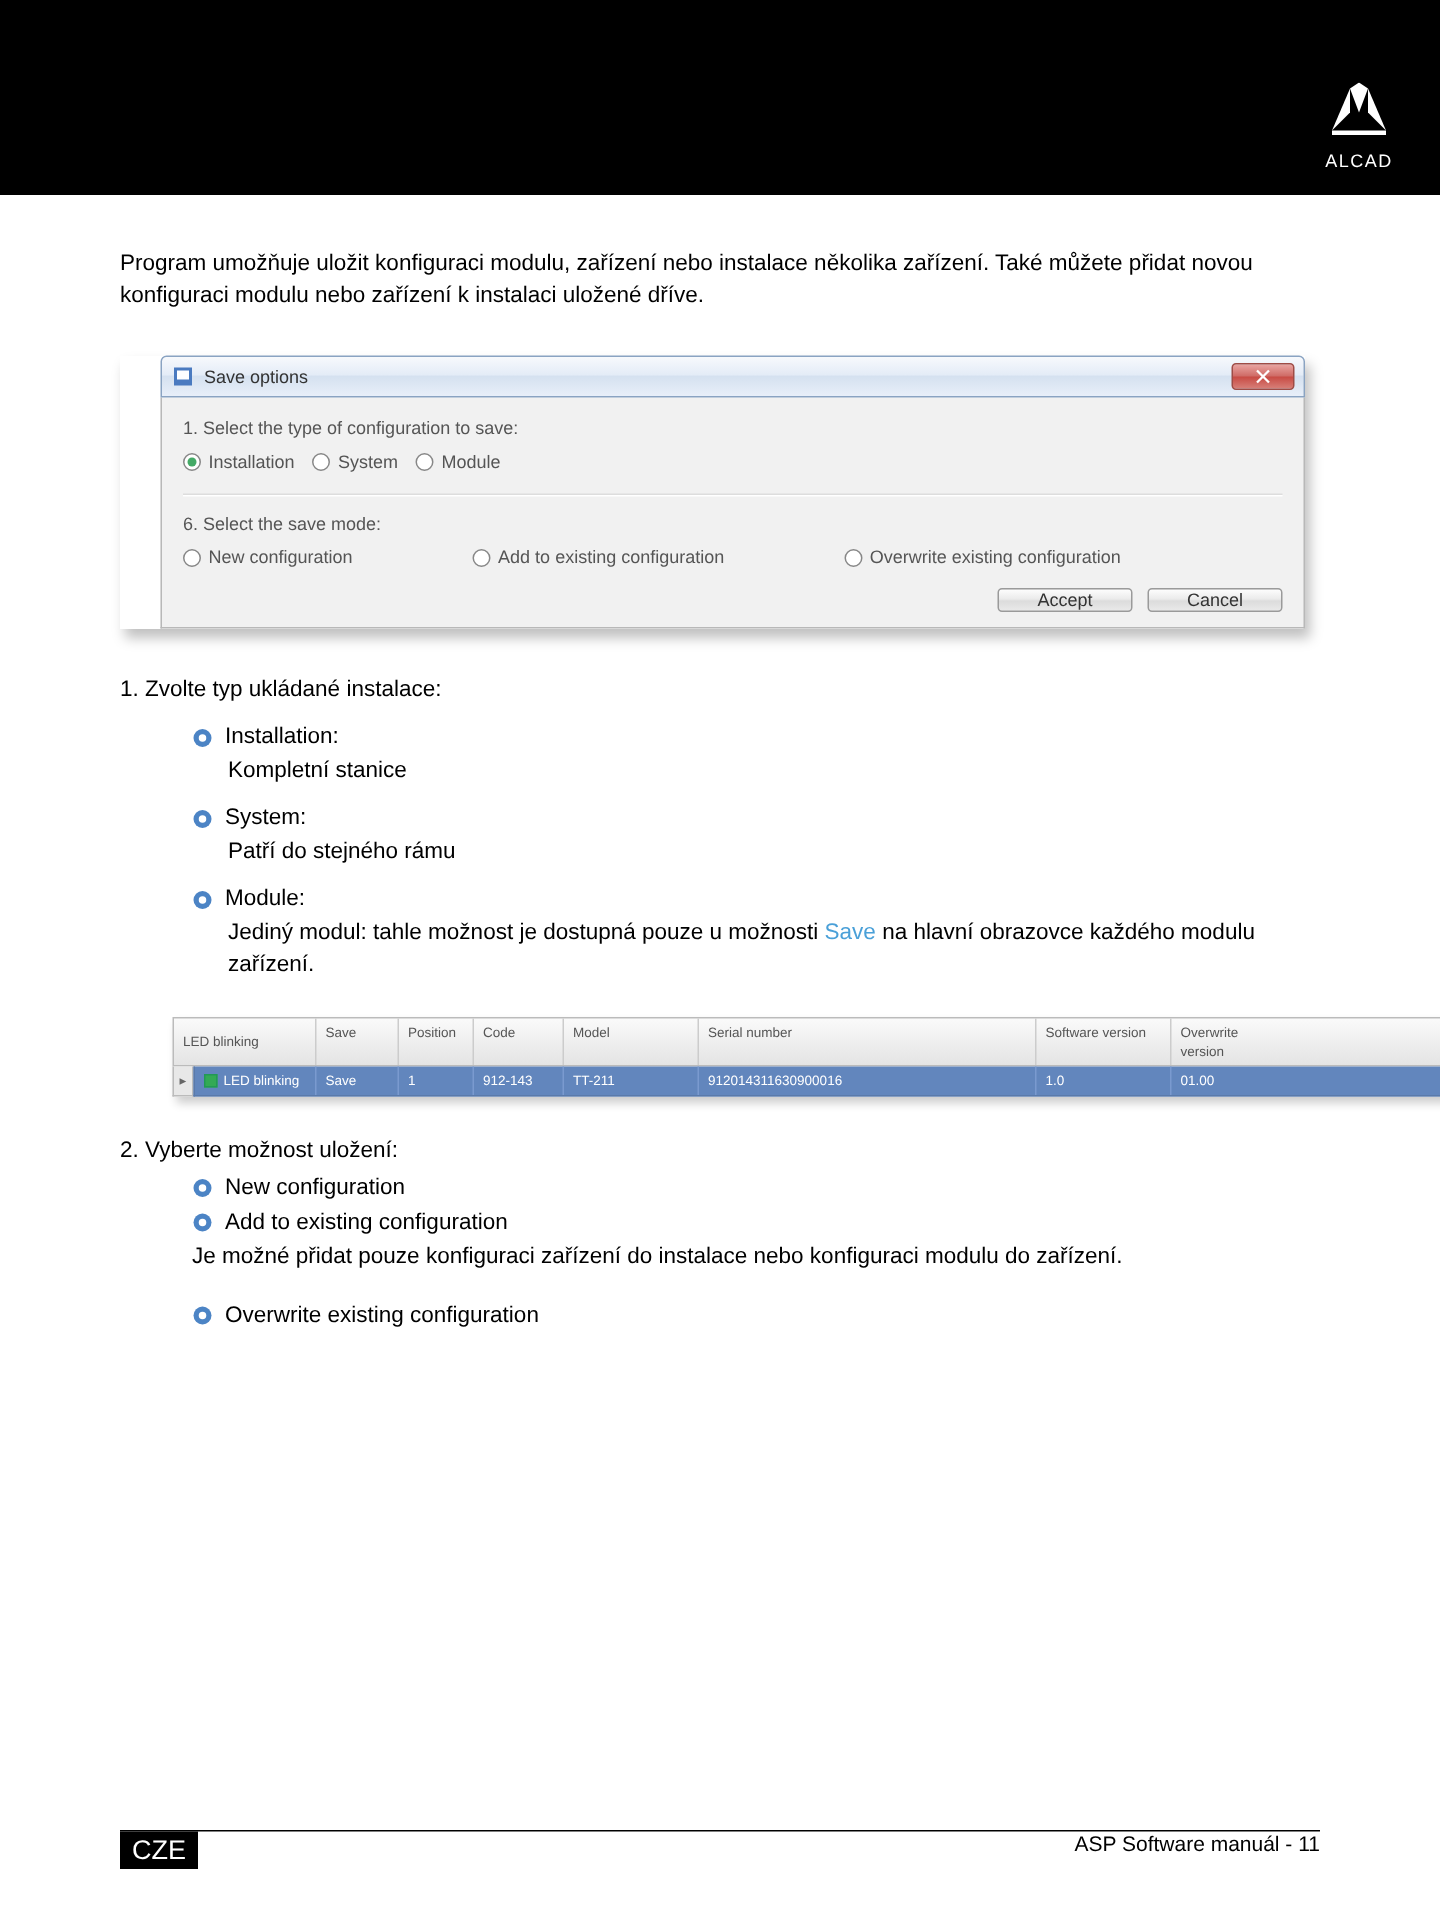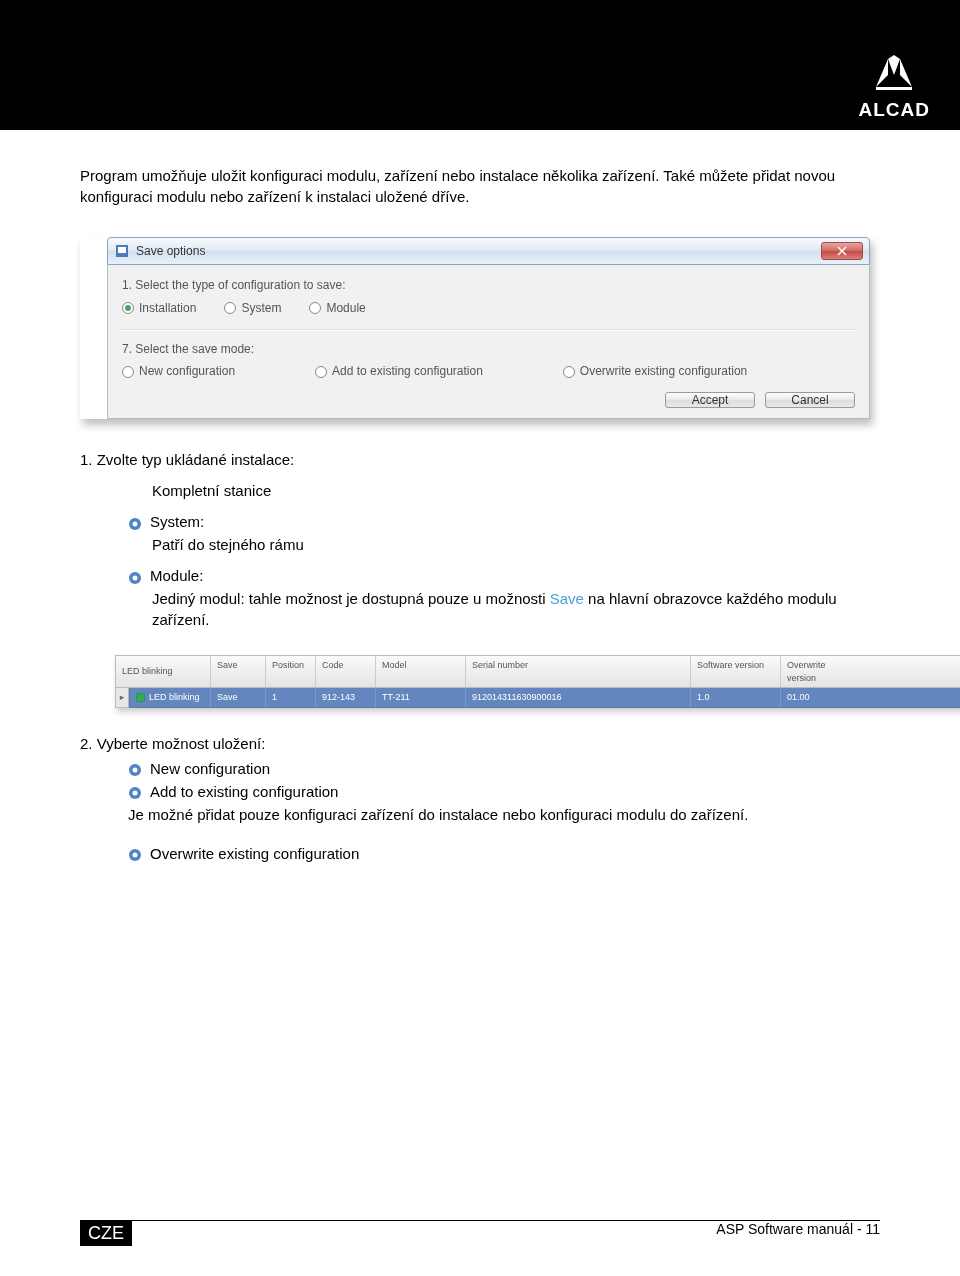--- a/index.html
+++ b/index.html
@@ -22,22 +22,22 @@
     top: 55px;
     color: #fff;
     text-align: center;
   }
   .logo-icon {
     width: 48px;
     height: 36px;
     margin: 0 auto 4px;
   }
   .logo-text {
-    font-size: 19px;
-    font-weight: bold;
+    font-size: 12px;
+    font-weight: normal;
     letter-spacing: 1px;
   }
   .content {
     padding: 35px 80px 0 80px;
     font-size: 15px;
     line-height: 1.4;
   }
   .intro-text { margin-bottom: 30px; }
 
   
@@ -73,21 +73,21 @@
   .close-x { width: 10px; height: 10px; }
   .dialog-body {
     background: #f1f1f1;
     border: 1px solid #b8b8b8;
     border-top: none;
     padding: 12px 14px 10px;
     font-size: 12px;
     color: #555;
   }
   .section-label { margin-bottom: 6px; color: #555; }
-  .radio-row { margin: 4px 0 12px; display: flex; align-items: center; gap: 28px; }
+  .radio-row { margin: 4px 0 12px; display: flex; align-items: center; gap: 12px; }
   .radio-row.wide { gap: 80px; }
   .radio-item { display: flex; align-items: center; gap: 5px; }
   .radio-circle {
     width: 12px; height: 12px; border: 1px solid #888;
     border-radius: 50%; background: #fff; position: relative;
   }
   .radio-circle.selected::after {
     content: ""; position: absolute; top: 2px; left: 2px;
     width: 6px; height: 6px; background: #4a6; border-radius: 50%;
   }
@@ -202,21 +202,21 @@
         <div class="radio-item">
           <span class="radio-circle"></span>
           <span>System</span>
         </div>
         <div class="radio-item">
           <span class="radio-circle"></span>
           <span>Module</span>
         </div>
       </div>
       <div class="groove-line"></div>
-      <div class="section-label">7. Select the save mode:</div>
+      <div class="section-label">6. Select the save mode:</div>
       <div class="radio-row wide">
         <div class="radio-item">
           <span class="radio-circle"></span>
           <span>New configuration</span>
         </div>
         <div class="radio-item">
           <span class="radio-circle"></span>
           <span>Add to existing configuration</span>
         </div>
         <div class="radio-item">
@@ -232,20 +232,29 @@
             <span>Cancel</span>
           </div>
       </div>
     </div>
   </div>
 
   <div class="num-section">
     <div>1. Zvolte typ ukládané instalace:</div>
 
     <div class="bullet-group">
+      <div class="bullet-head">
+        <span class="bullet-icon">
+          <svg viewBox="0 0 14 14">
+              <circle cx="7" cy="7" r="6" fill="#4c84c5"></circle>
+              <circle cx="7" cy="7" r="2.5" fill="#fff"></circle>
+            </svg>
+        </span>
+        <span class="bullet-head-label">Installation:</span>
+      </div>
       <div class="bullet-desc">Kompletní stanice</div>
     </div>
 
     <div class="bullet-group">
       <div class="bullet-head">
         <span class="bullet-icon">
           <svg viewBox="0 0 14 14">
               <circle cx="7" cy="7" r="6" fill="#4c84c5"></circle>
               <circle cx="7" cy="7" r="2.5" fill="#fff"></circle>
             </svg>

